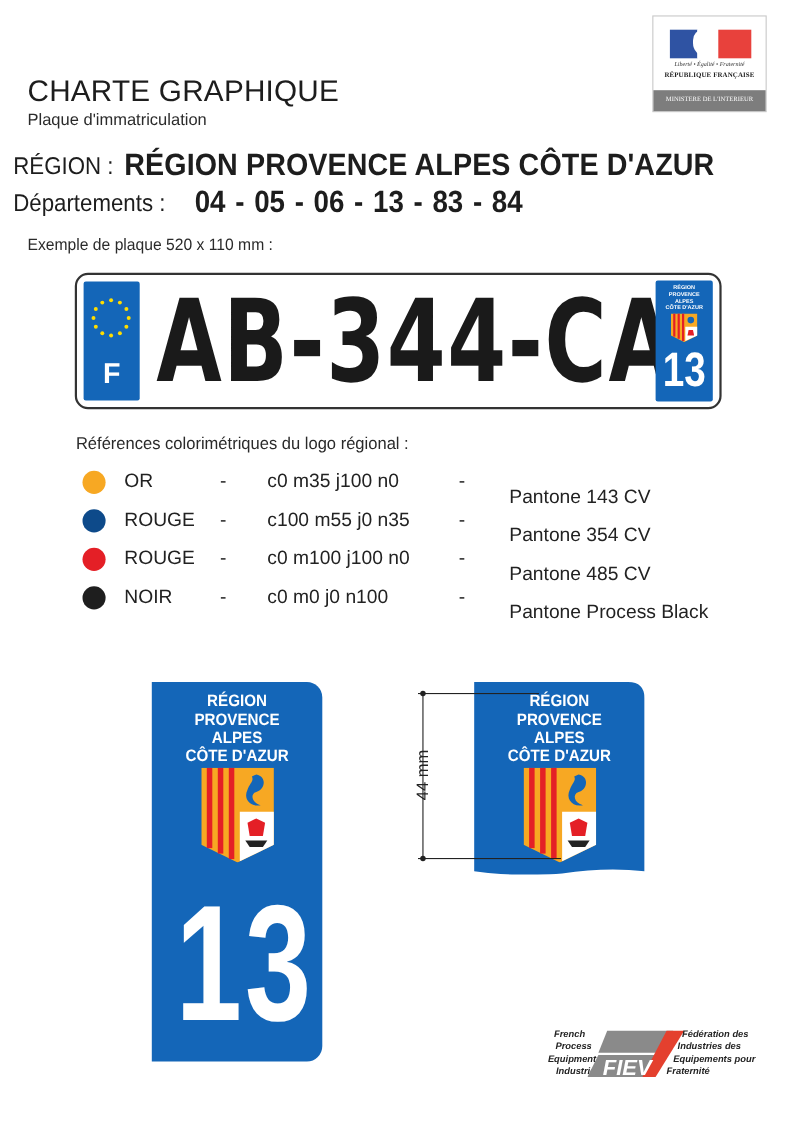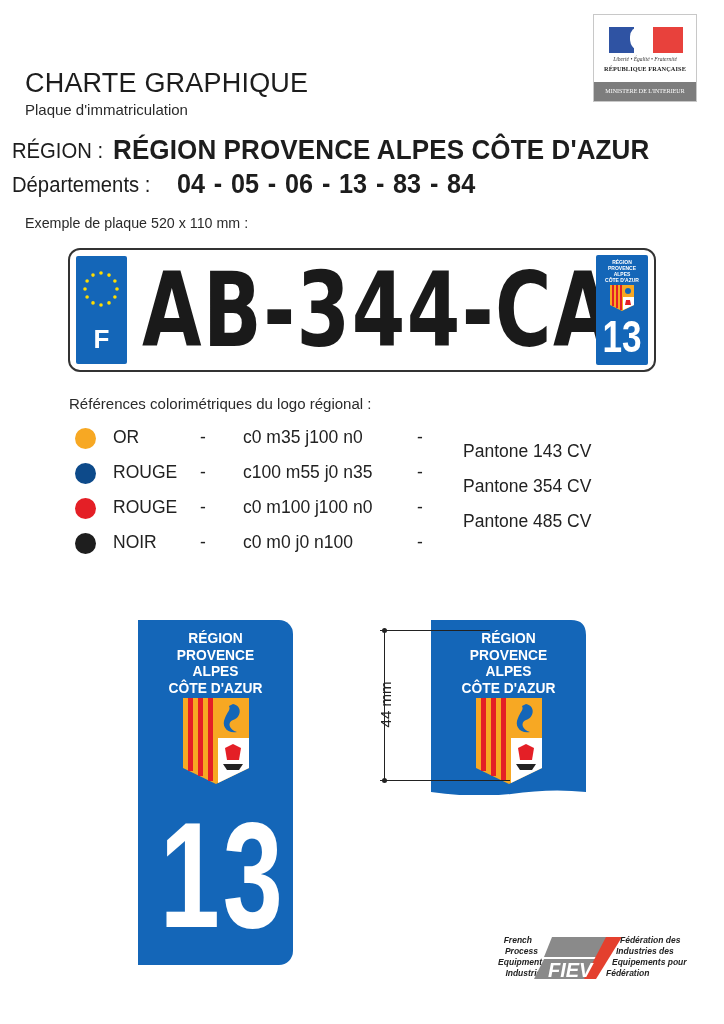--- a/index.html
+++ b/index.html
@@ -159,20 +159,21 @@
   <span class="cmyk">c0 m100 j100 n0</span>
   <span class="dash2">-</span>
   <span class="pantone">Pantone 485 CV</span>
 </div>
 <div class="abs ref-row" style="top:530px">
   <div class="dot" style="background:#1e1e1e"></div>
   <span class="name">NOIR</span>
   <span class="dash1">-</span>
   <span class="cmyk">c0 m0 j0 n100</span>
   <span class="dash2">-</span>
+  <span class="pantone">Pantone Process Black</span>
 </div>
 
 <div class="abs logotype-label">Logotype :</div>
 
 <div class="abs big-logo">
   <div class="logo-text" style="top:10px">
     <div>RÉGION</div>
     <div>PROVENCE</div>
     <div>ALPES</div>
     <div>CÔTE D'AZUR</div>
@@ -226,14 +227,14 @@
   <div class="ltxt" style="top:33px; right:136px">Industries</div>
   <svg style="position:absolute;left:52px;top:0" width="90" height="46" viewBox="0 0 90 46">
     <path d="M18 2 H78 L66 22 H10 Z" fill="#8a8a8a"></path>
     <path d="M10 24 H66 L56 44 H0 Z" fill="#8a8a8a"></path>
     <path d="M72 2 H88 L62 44 H50 Z" fill="#e4402e"></path>
     <text x="14" y="42" font-family="Liberation Sans, sans-serif" font-weight="bold" font-style="italic" font-size="20" fill="#fff">FIEV</text>
   </svg>
   <div class="rtxt" style="top:0">Fédération des</div>
   <div class="rtxt" style="top:11px; left:134px">Industries des</div>
   <div class="rtxt" style="top:22px; left:130px">Equipements pour</div>
-  <div class="rtxt" style="top:33px; left:124px">Fédération</div>
+  <div class="rtxt" style="top:33px; left:124px">Fraternité</div>
 </div>
 
 </body></html>

